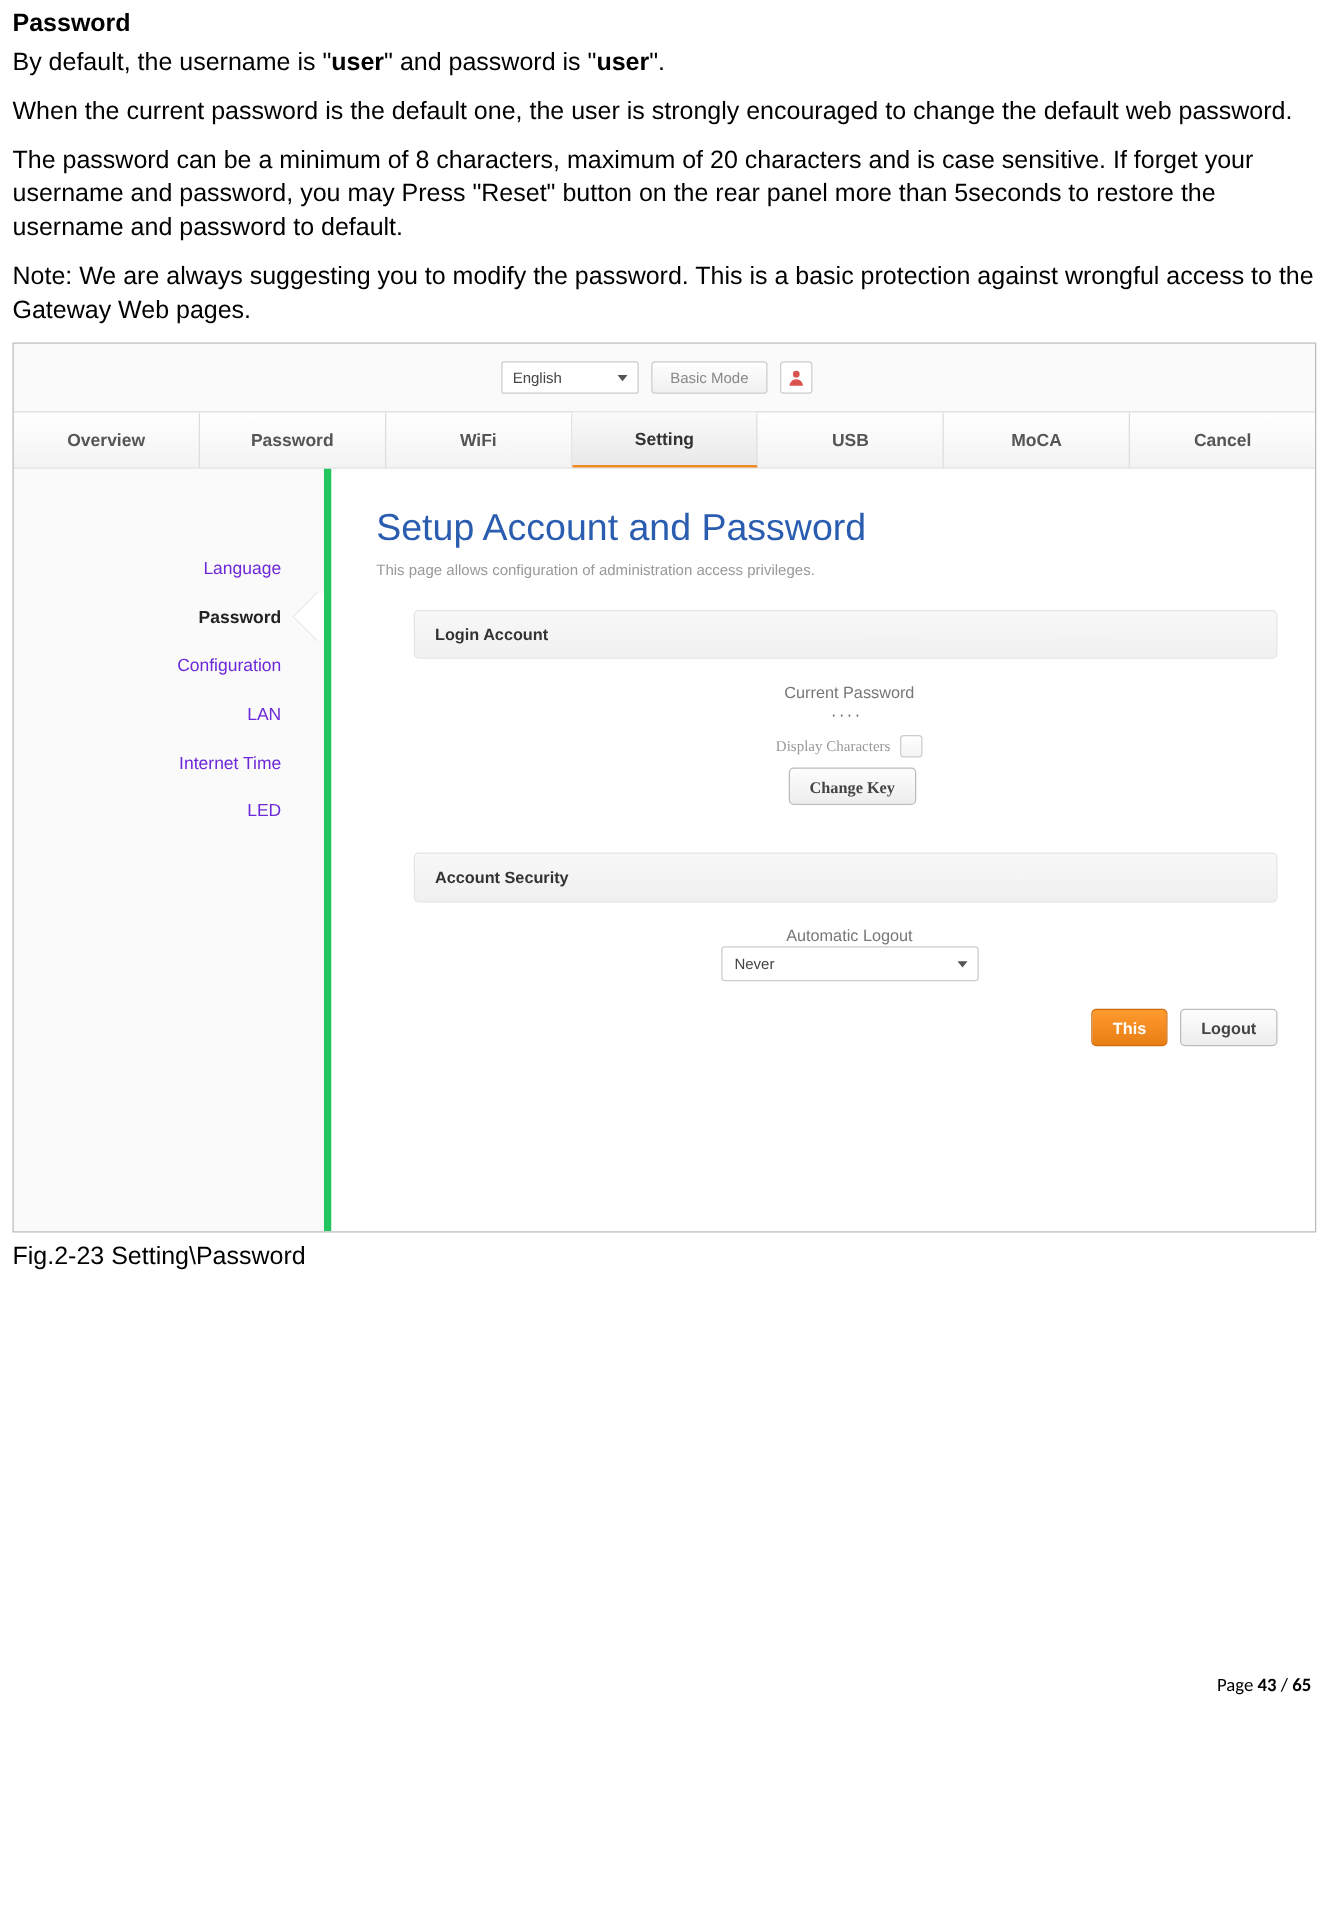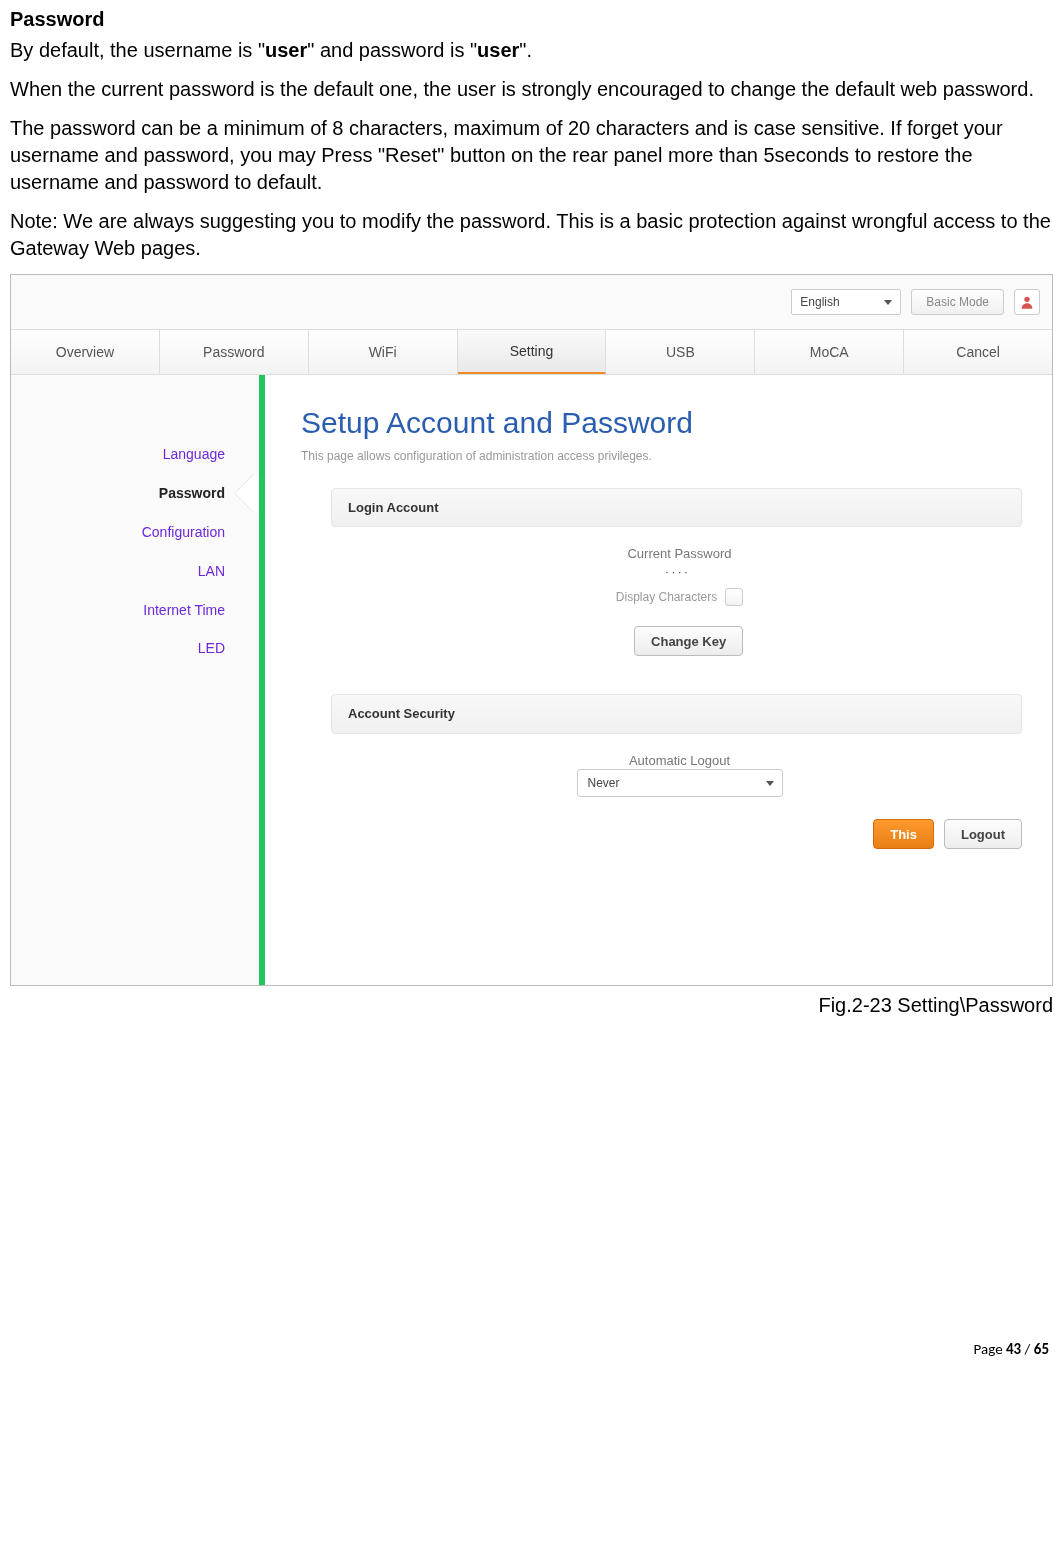--- a/index.html
+++ b/index.html
@@ -26,21 +26,21 @@
     background: #fafafa;
     position: relative;
     overflow: hidden;
     margin-bottom: 6px;
   }
 
   
   .topbar {
     height: 54px;
     display: flex;
-    justify-content: flex-end;
+    justify-content: center;
     align-items: center;
     gap: 10px;
     padding-right: 12px;
     background: #fafafa;
   }
   .sel {
     height: 26px;
     background: #fff;
     border: 1px solid #ccc;
     border-radius: 2px;
@@ -92,21 +92,21 @@
     border-top: 1px solid #ddd;
     border-bottom: 1px solid #ddd;
     box-shadow: 0 1px 2px rgba(0,0,0,0.05);
   }
   .tab {
     flex: 1;
     display: flex;
     align-items: center;
     justify-content: center;
     font-size: 14px;
-    font-weight: normal;
+    font-weight: bold;
     color: #555;
     border-right: 1px solid #ddd;
     cursor: pointer;
   }
   .tab:last-child { border-right: none; }
   .tab.active {
     background: linear-gradient(#fafafa,#e9e9e9);
     border-bottom: 2px solid #f08a24;
     color: #333;
   }
@@ -238,32 +238,33 @@
     content: "";
     position: absolute;
     right: 8px; top: 50%; margin-top: -2px;
     border-left: 4px solid transparent;
     border-right: 4px solid transparent;
     border-top: 5px solid #555;
   }
   .right-stack {
     display: flex;
     flex-direction: column;
-    align-items: flex-end;
-    gap: 20px;
+    align-items: flex-start;
+    gap: 8px;
+    font-family: Liberation Serif, serif;
   }
   .inline-label {
     color: #999;
     font-size: 12px;
     display: inline-flex;
     align-items: center;
   }
 
   .caption {
-    text-align: right;
+    text-align: left;
     font-family: Verdana, Geneva, sans-serif;
     font-size: 20px;
     margin-top: 0;
   }
   .footer {
     position: relative;
     margin-top: 320px;
     text-align: right;
     font-family: Calibri, Arial, sans-serif;
     font-size: 15px;

